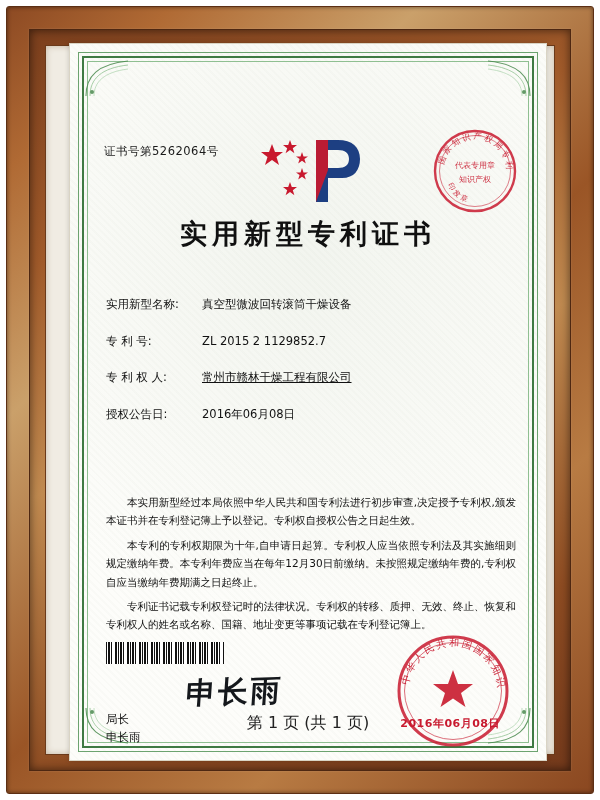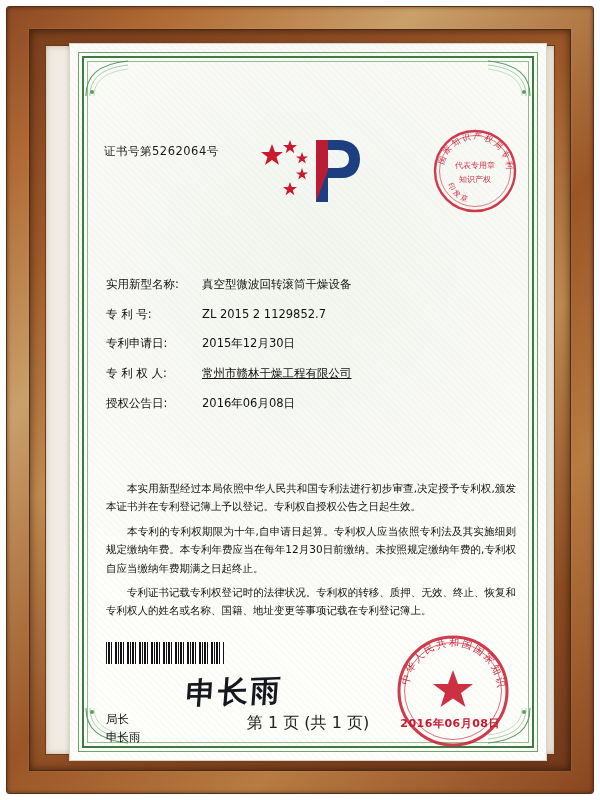--- a/index.html
+++ b/index.html
@@ -137,37 +137,38 @@
     top: 232px;
     right: 30px;
   }
   .row {
     display: flex;
     align-items: flex-end;
     margin-bottom: 13px;
     font-size: 11.5px;
     color: #111;
     line-height: 1.45;
+    margin-top: 20px;
   }
   .row .lbl {
     width: 96px;
     flex: 0 0 96px;
     white-space: nowrap;
   }
   .row .val {
     flex: 1;
   }
   .val .line2 { display: block; text-decoration: underline; }
 
   
   .body-text {
     position: absolute;
     left: 36px;
     right: 30px;
-    top: 435px;
+    top: 449px;
     font-size: 10.5px;
     color: #111;
     line-height: 1.75;
     text-align: justify;
   }
   .body-text p {
     margin: 0 0 6px 0;
     text-indent: 21px;
   }
 
@@ -314,33 +315,30 @@
           <textPath href="#sealTopArc" startOffset="6%">国家知识产权局专利局</textPath>
         </text>
         <text font-size="7.4" fill="#c8192e" opacity="0.9" letter-spacing="2">
           <textPath href="#sealTopArcB" startOffset="12%">印发章</textPath>
         </text>
         <text x="43" y="40" text-anchor="middle" font-size="8" fill="#c8192e" opacity="0.9">代表专用章</text>
         <text x="43" y="54" text-anchor="middle" font-size="8" fill="#c8192e" opacity="0.9">知识产权</text>
       </svg>
     </div>
 
+    <div class="cert-title">实用新型专利证书</div>
 
     <div class="fields">
       <div class="row">
         <span class="lbl">实用新型名称:</span>
         <span class="val">真空型微波回转滚筒干燥设备</span>
       </div>
       <div class="row">
         <span class="lbl">专 利 号:</span>
         <span class="val">ZL 2015 2 1129852.7</span>
-      </div>
-      <div class="row">
-        <span class="lbl">专利申请日:</span>
-        <span class="val">2015年12月30日</span>
       </div>
       <div class="row">
         <span class="lbl">专 利 权 人:</span>
         <span class="val">
           <span class="line2">常州市赣林干燥工程有限公司</span>
         </span>
       </div>
       <div class="row">
         <span class="lbl">授权公告日:</span>
         <span class="val">2016年06月08日</span>

